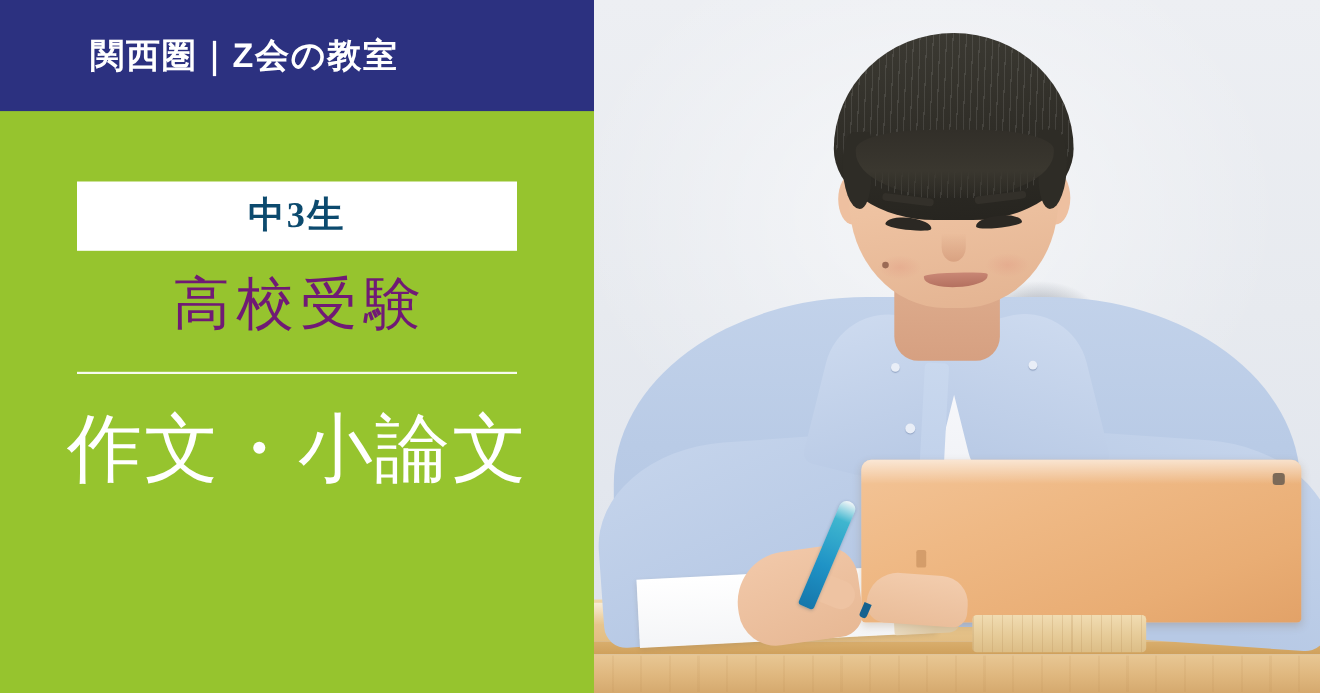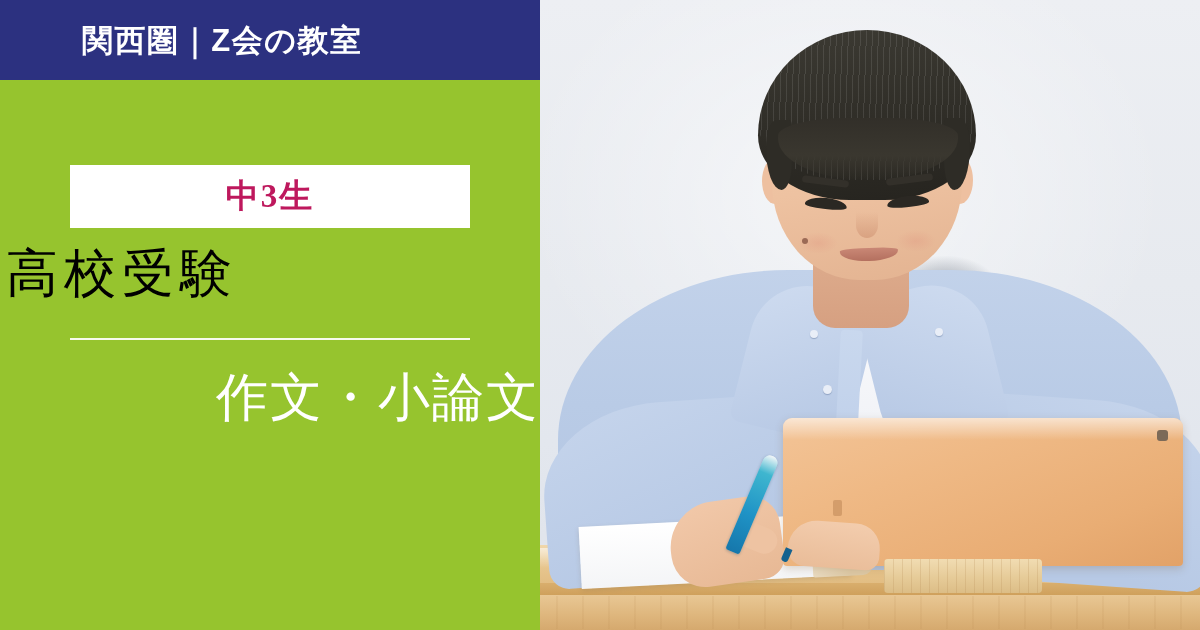--- a/index.html
+++ b/index.html
@@ -21,21 +21,21 @@
   .left-panel {
     position:relative;
     width:540px; height:630px;
     background:#96c42e;
     flex:0 0 540px;
   }
 
   .brand-bar {
     position:absolute;
     left:0; top:0;
-    width:540px; height:80px;
+    width:540px; height:101px;
     background:#2c3180;
     display:flex;
     align-items:center;
   }
   .brand-text {
     margin-left:82px;
     color:#ffffff;
     font-family:"Liberation Sans", sans-serif;
     font-weight:bold;
     font-size:31px;
@@ -47,57 +47,58 @@
   .grade-badge {
     position:absolute;
     left:70px; top:165px;
     width:400px; height:63px;
     background:#ffffff;
     display:flex;
     align-items:center;
     justify-content:center;
   }
   .grade-badge-label {
-    color:#be185d;
+    color:#0c4a6e;
     font-family:"Liberation Serif", serif;
     font-weight:bold;
     font-size:33px;
     letter-spacing:2px;
     line-height:1;
   }
 
   .exam-line {
     position:absolute;
     left:0; top:248px;
     width:540px;
-    color:#000000;
-    font-family:Liberation Mono, monospace;
+    text-align:center;
+    color:#701a75;
+    font-family:Liberation Sans, sans-serif;
     font-size:52px;
     letter-spacing:6px;
     line-height:1.15;
     text-indent:6px;
     white-space:nowrap;
   }
 
   .divider {
     position:absolute;
     left:70px; top:338px;
     width:400px; height:2px;
     background:#ffffff;
     opacity:0.92;
   }
 
   .main-title {
     position:absolute;
     left:0; top:366px;
     width:540px;
-    text-align:right;
+    text-align:center;
     color:#ffffff;
     font-family:"Liberation Serif", serif;
-    font-size:52px;
+    font-size:68px;
     line-height:1.24;
     letter-spacing:2px;
     text-indent:2px;
     white-space:nowrap;
   }
   .main-title .tl { display:block; }
 
   
   .photo {
     position:relative;

